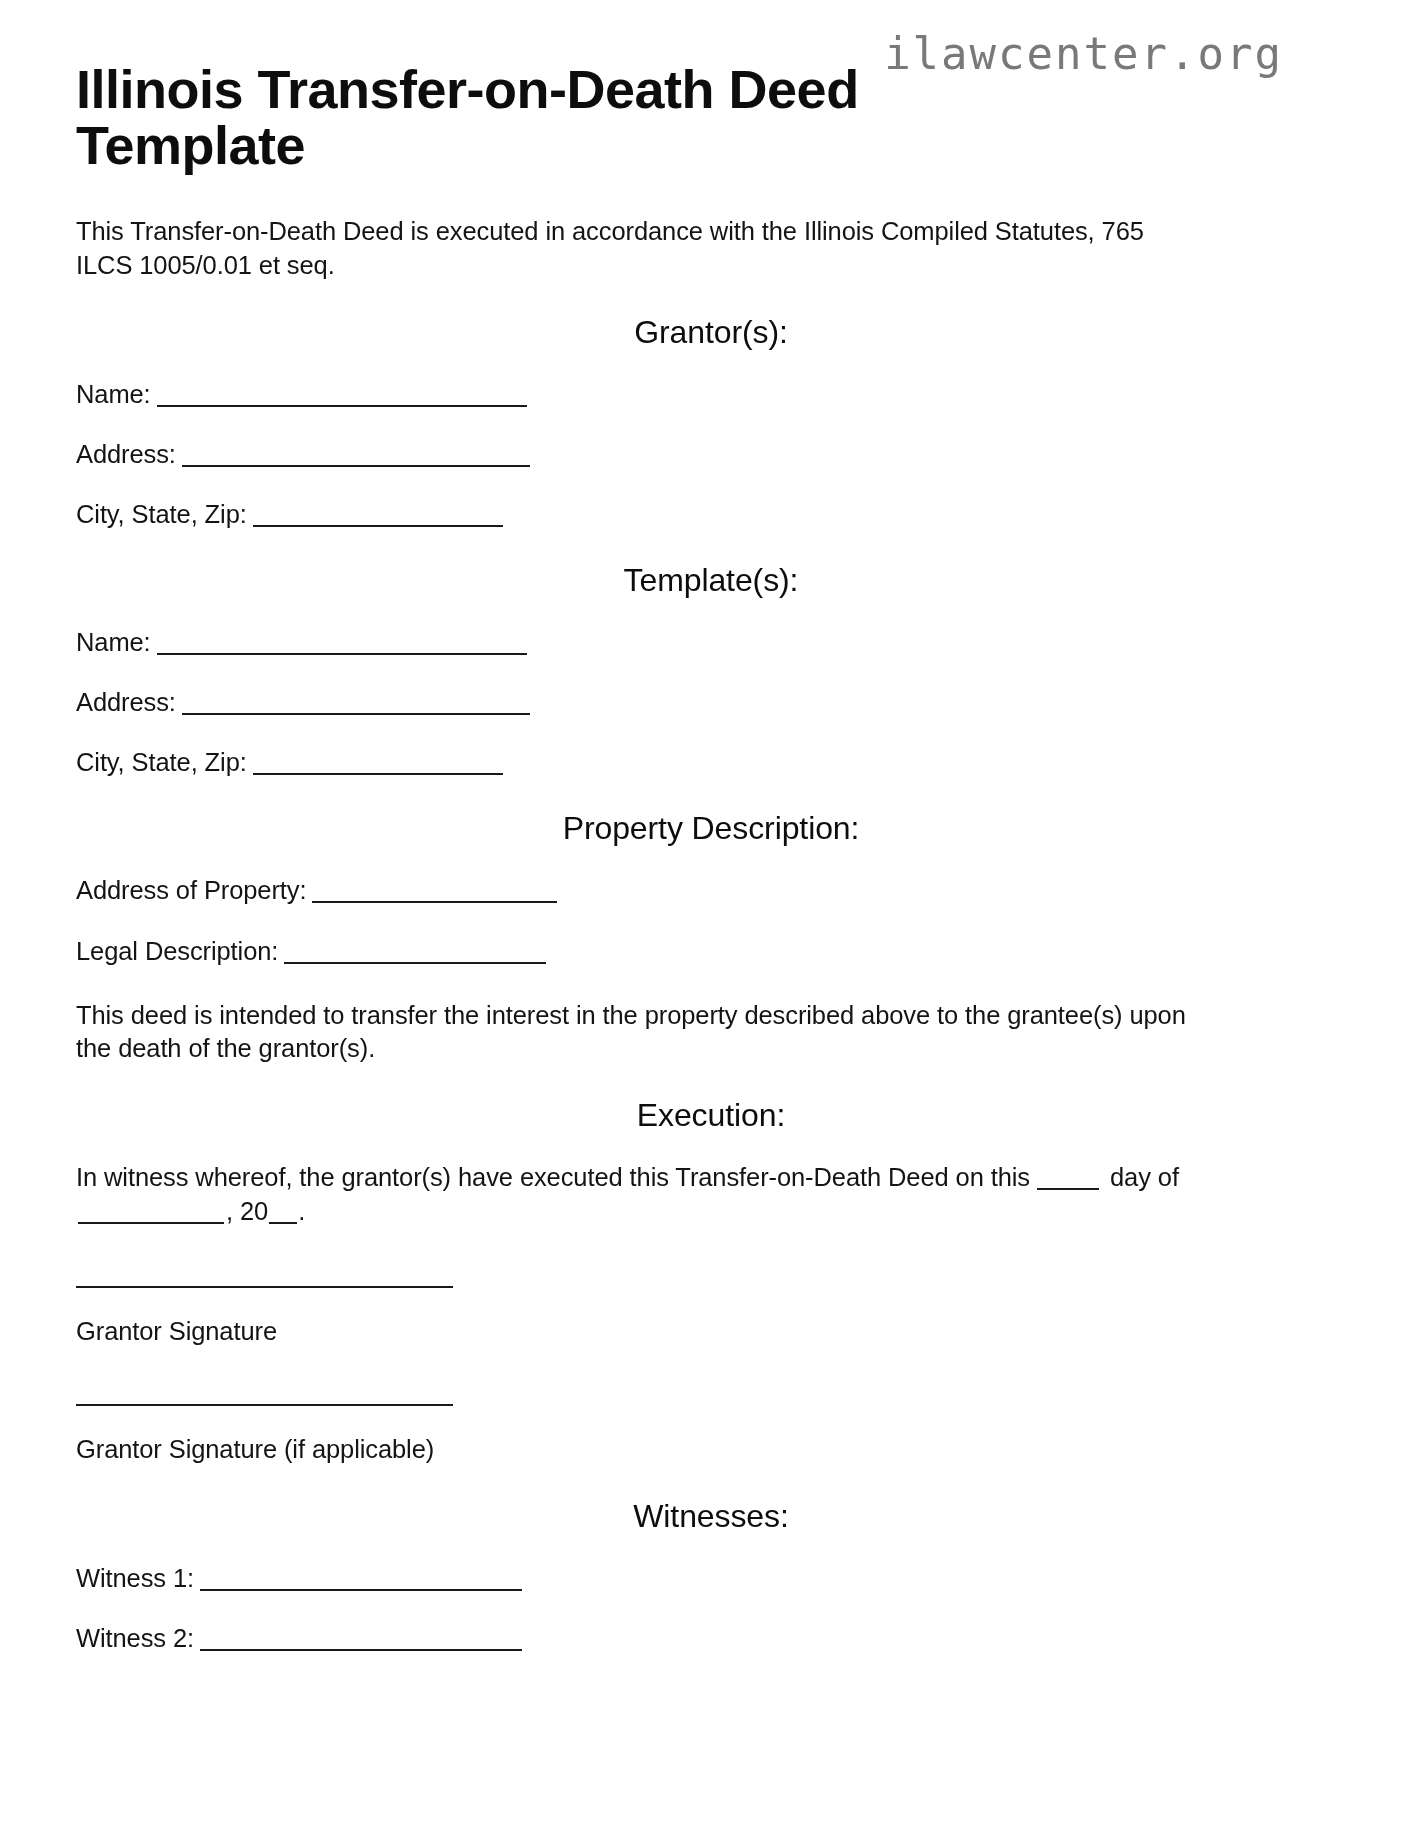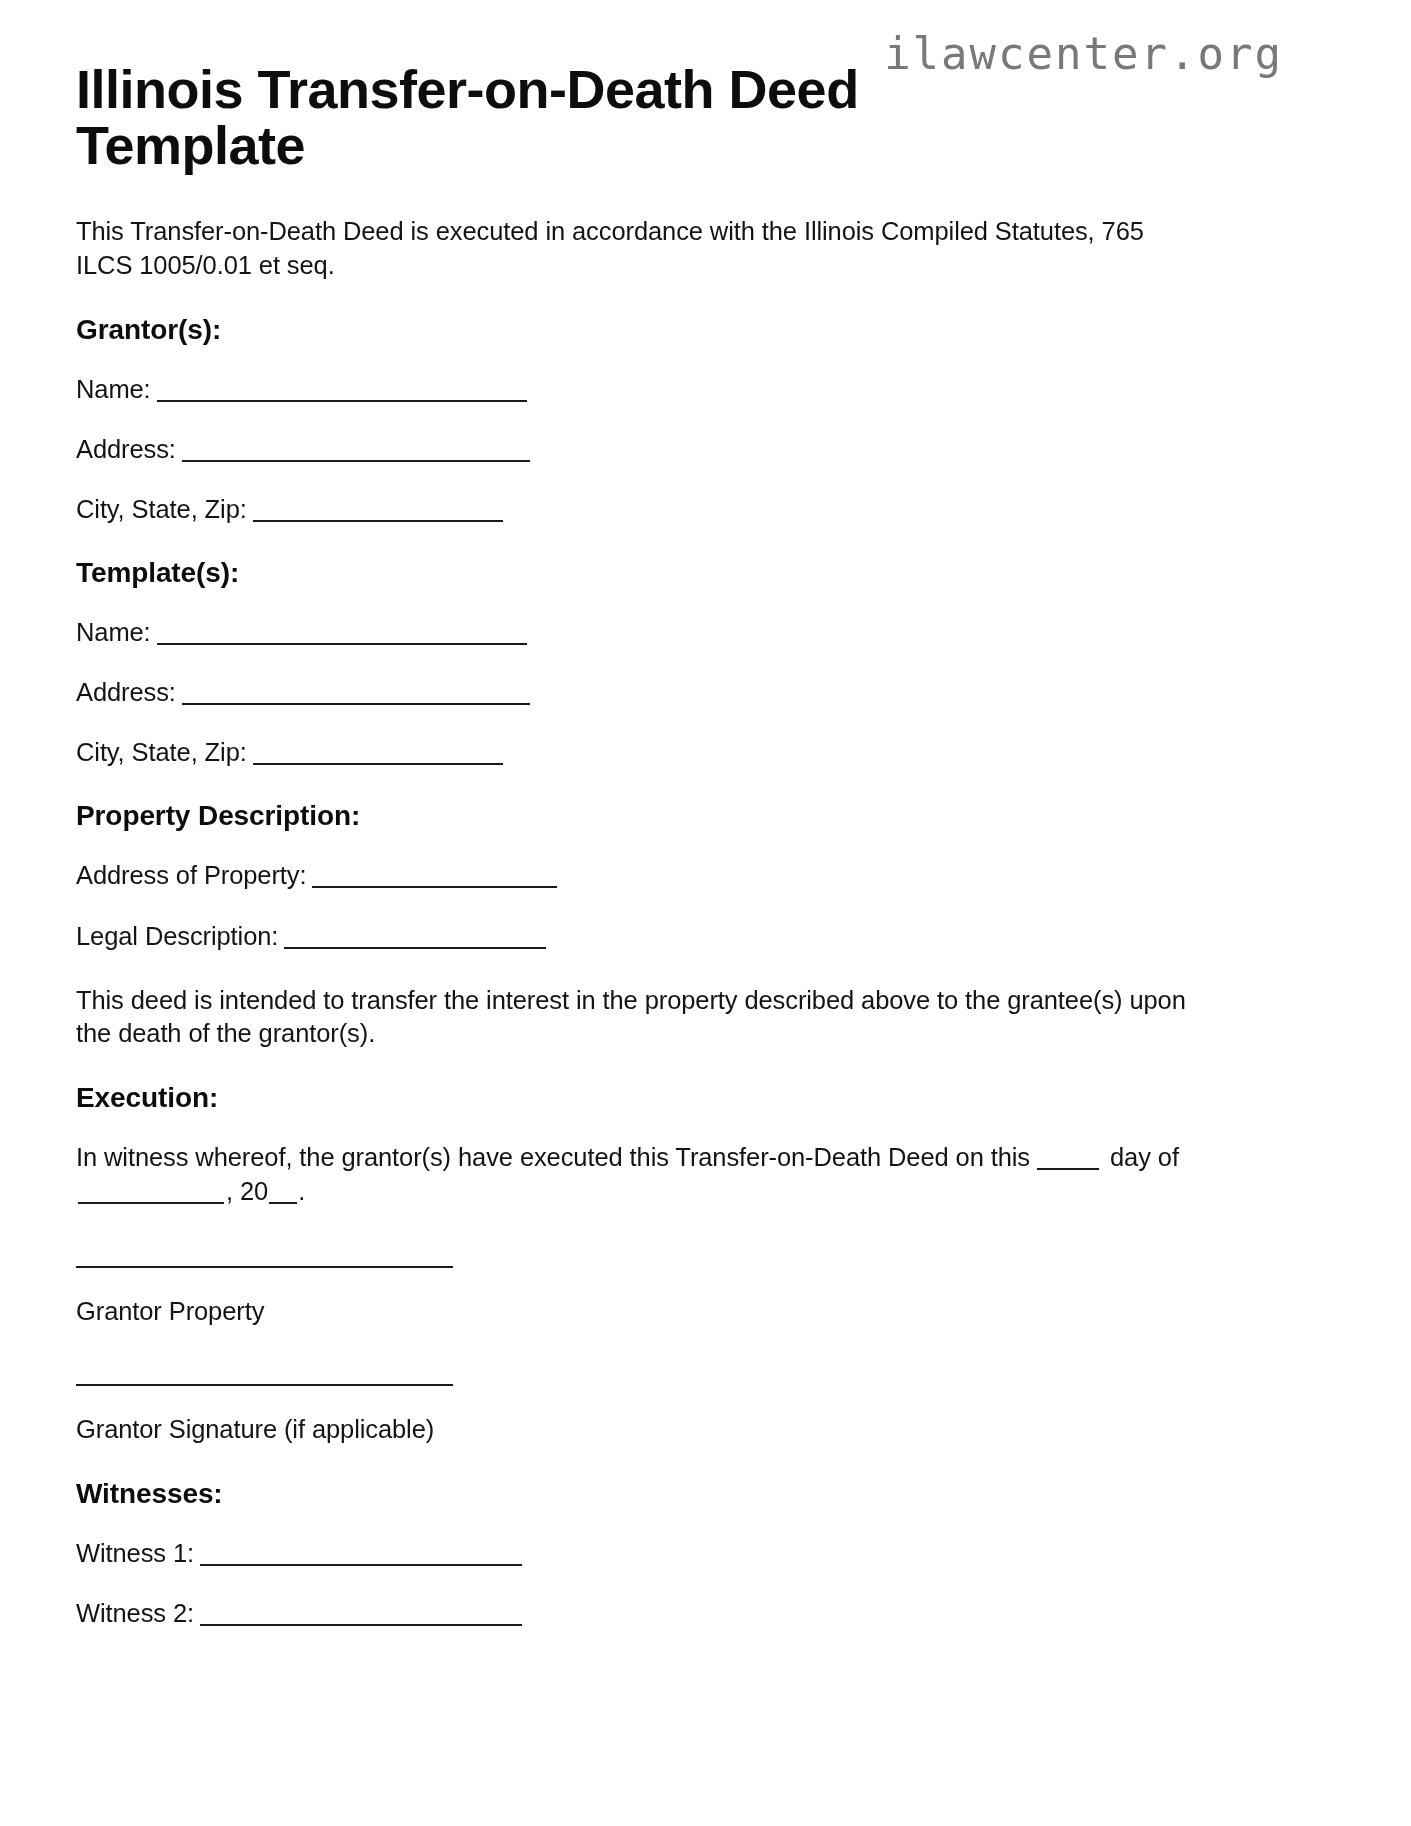--- a/index.html
+++ b/index.html
@@ -58,25 +58,26 @@
     margin: 0;
     color: #141414;
     font-weight: 400;
     max-width: 1120px;
     letter-spacing: -0.1px;
   }
   .spacer-intro { height: 42px; }
   .spacer-sm { height: 27px; }
   .spacer-head { height: 31px; }
   h2.section-head {
-    font-size: 28px;
-    font-weight: 700;
+    font-size: 32px;
+    font-weight: 400;
     margin: 0;
     color: #0d0d0d;
     letter-spacing: -0.1px;
+    text-align: center;
   }
   .field-row {
     font-size: 25.5px;
     line-height: 1.3;
     color: #141414;
     white-space: nowrap;
     letter-spacing: -0.1px;
   }
   .blank {
     display: inline-block;
@@ -185,21 +186,21 @@
     <div class="spacer-head"></div>
 
     <h2 class="section-head">Execution:</h2>
 
     <div class="spacer-sm"></div>
     <p class="body-text"><span>In witness whereof, the grantor(s) have executed this Transfer-on-Death Deed on this</span> <span class="inline-blank ib-day"></span> <span>day of</span> <span class="inline-blank ib-month"></span><span>,</span> <span>20</span><span class="inline-blank ib-year"></span><span>.</span></p>
 
     <div style="height:58px"></div>
     <div class="sig-line"></div>
     <div style="height:27px"></div>
-    <div class="sig-caption">Grantor Property</div>
+    <div class="sig-caption">Grantor Signature</div>
 
     <div style="height:56px"></div>
     <div class="sig-line"></div>
     <div style="height:27px"></div>
     <div class="sig-caption">Grantor Signature (if applicable)</div>
 
     <div class="spacer-head"></div>
 
     <h2 class="section-head">Witnesses:</h2>
 

